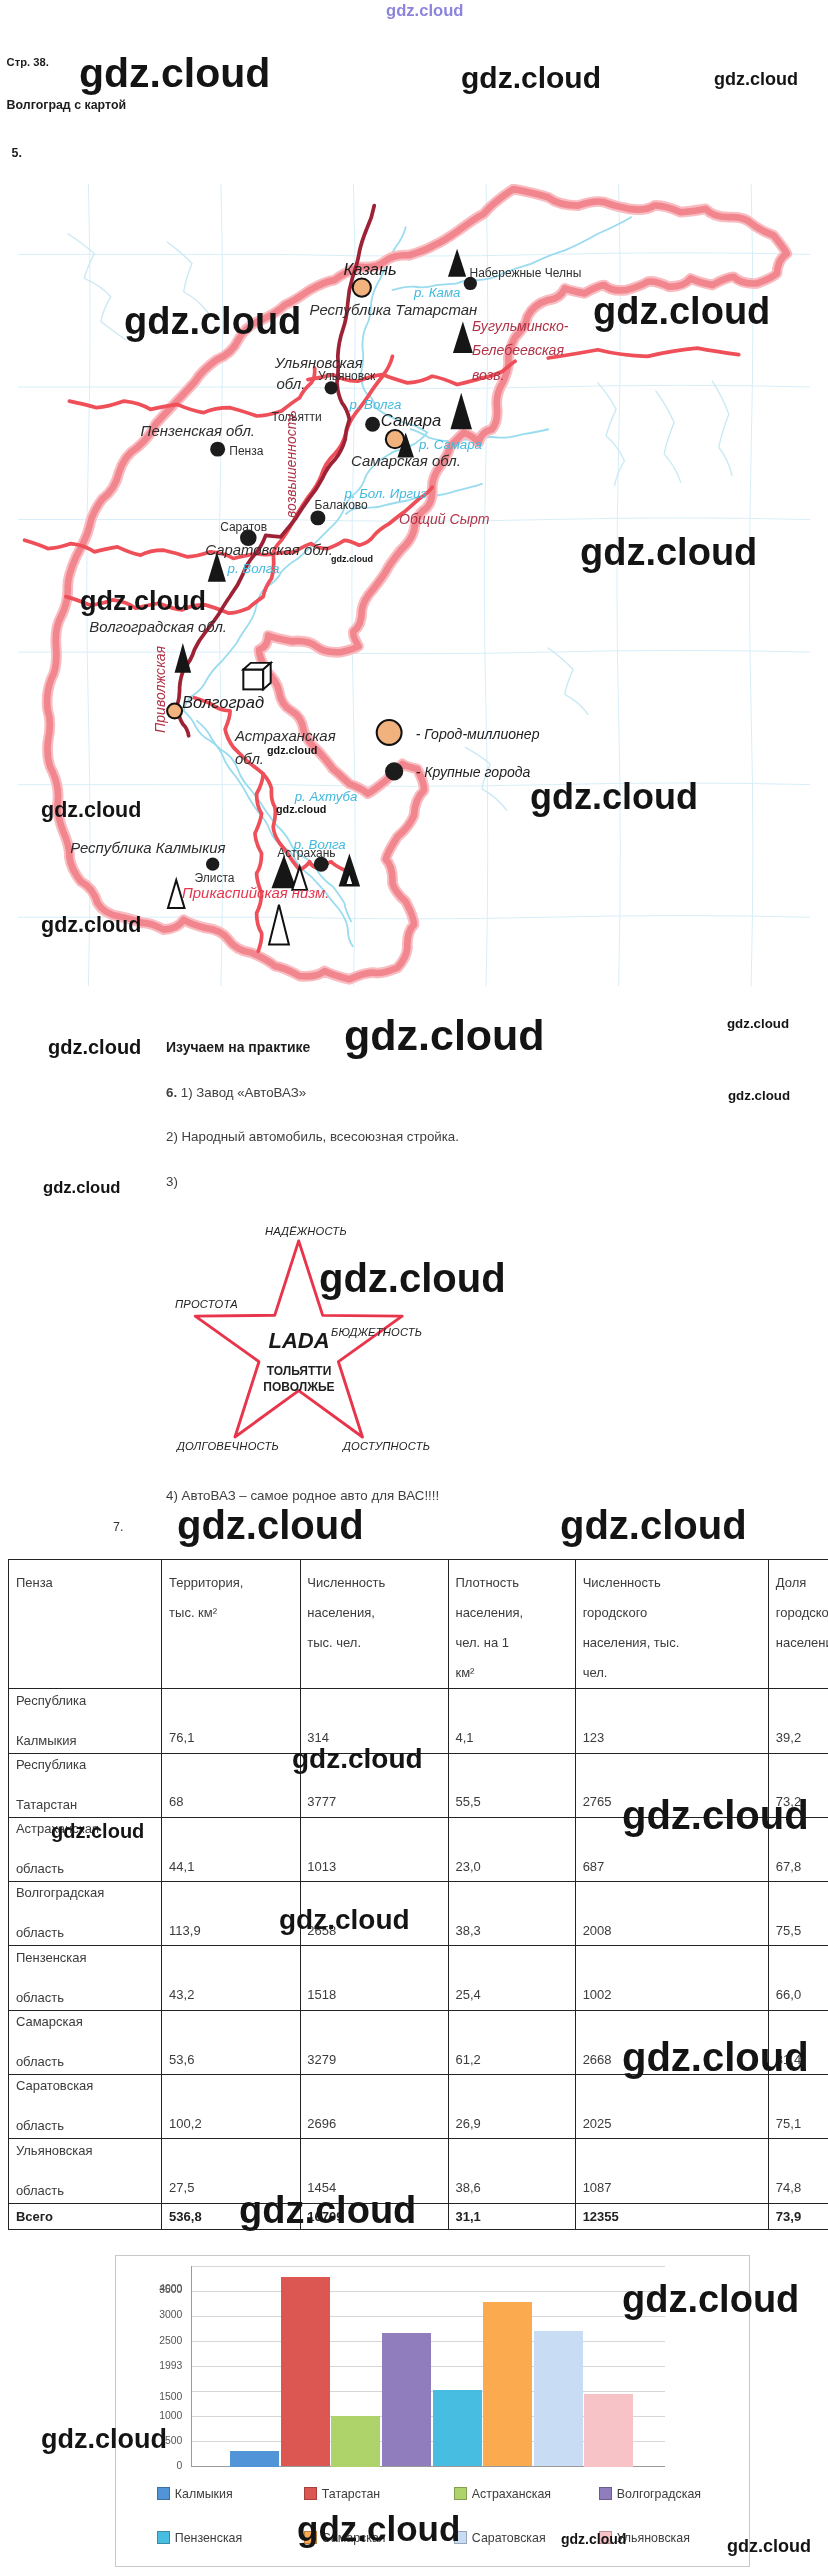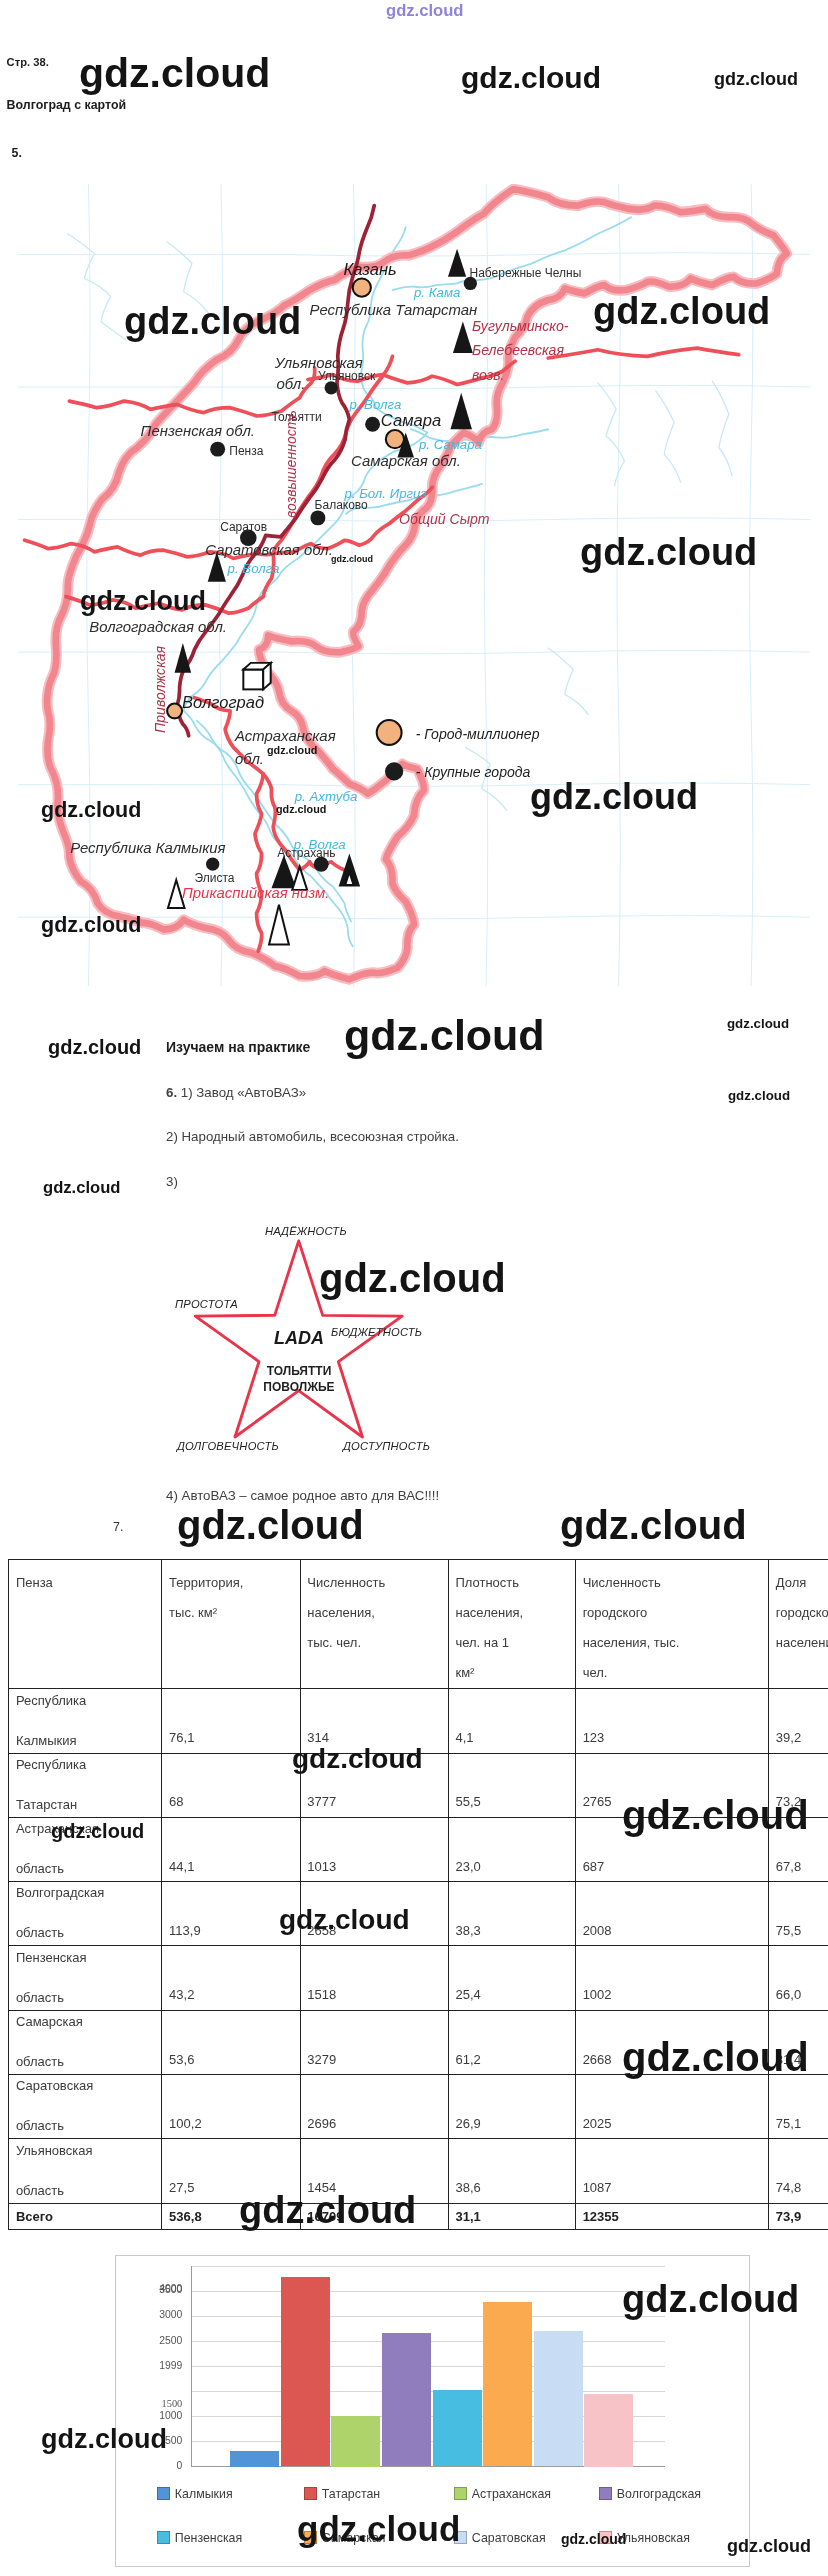--- a/index.html
+++ b/index.html
@@ -169,21 +169,21 @@
   <div class="abs tasktext" style="left:166px;top:1174px;">3)</div>
 
   <svg class="abs" style="left:182px;top:1225px;" width="240" height="232" viewBox="0 0 290 280" xmlns="http://www.w3.org/2000/svg">
     <polygon points="141,19 170,109 266,110 189,165 218,256 141,200 64,256 93,165 16,110 112,109" fill="#ffffff" stroke="#e8354b" stroke-width="3.5" stroke-linejoin="round"></polygon>
   </svg>
   <div class="starlbl" style="left:265px;top:1225px;">НАДЁЖНОСТЬ</div>
   <div class="starlbl" style="left:175px;top:1298px;">ПРОСТОТА</div>
   <div class="starlbl" style="left:331px;top:1326px;">БЮДЖЕТНОСТЬ</div>
   <div class="starlbl" style="left:177px;top:1440px;">ДОЛГОВЕЧНОСТЬ</div>
   <div class="starlbl" style="left:343px;top:1440px;">ДОСТУПНОСТЬ</div>
-  <div class="abs" style="left:245px;top:1328px;width:108px;text-align:center;font-size:18px;font-weight:bold;font-style:italic;color:#1a1a1a;">LADA</div>
+  <div class="abs" style="left:245px;top:1328px;width:108px;text-align:center;font-size:22px;font-weight:bold;font-style:italic;color:#1a1a1a;">LADA</div>
   <div class="abs" style="left:245px;top:1364px;width:108px;text-align:center;font-size:12px;font-weight:bold;color:#1f1f1f;">ТОЛЬЯТТИ</div>
   <div class="abs" style="left:245px;top:1380px;width:108px;text-align:center;font-size:12px;font-weight:bold;color:#1f1f1f;">ПОВОЛЖЬЕ</div>
 
   <div class="abs tasktext" style="left:166px;top:1488px;">4) АвтоВАЗ – самое родное авто для ВАС!!!!</div>
   <div class="abs" style="left:113px;top:1520px;font-size:12.4px;color:#333;">7.</div>
 
   <table id="tbl7">
     <thead>
         <tr style="height: 128px;">
           <th style="width: 139px; padding-top: 8.3px;">
@@ -334,23 +334,23 @@
   </table>
 
   <div id="chartbox">
     <div id="plot">
         <div class="tick" style="left: 3.3px; top: 204px;">0</div>
         <div class="gridline" style="left: 75px; top: 185px; width: 474px;"></div>
         <div class="tick" style="left: 3.3px; top: 179px;">500</div>
         <div class="gridline" style="left: 75px; top: 160px; width: 474px;"></div>
         <div class="tick" style="left: 3.3px; top: 154px;">1000</div>
         <div class="gridline" style="left: 75px; top: 135px; width: 474px;"></div>
-        <div class="tick" style="left: 3.3px; top: 142px; font-family: Liberation Serif, serif;">1500</div>
+        <div class="tick" style="left: 3.3px; top: 135px;">1500</div>
         <div class="gridline" style="left: 75px; top: 110px; width: 474px;"></div>
-        <div class="tick" style="left: 3.3px; top: 104px;">1999</div>
+        <div class="tick" style="left: 3.3px; top: 104px;">1993</div>
         <div class="gridline" style="left: 75px; top: 85px; width: 474px;"></div>
         <div class="tick" style="left: 3.3px; top: 79px;">2500</div>
         <div class="gridline" style="left: 75px; top: 60px; width: 474px;"></div>
         <div class="tick" style="left: 3.3px; top: 53px;">3000</div>
         <div class="gridline" style="left: 75px; top: 35px; width: 474px;"></div>
         <div class="tick" style="left: 3.3px; top: 28px;">3500</div>
         <div class="gridline" style="left: 75px; top: 10px; width: 474px;"></div>
         <div class="tick" style="left: 3.3px; top: 3.3px; margin-top: 24px;">4000</div>
         <div style="position: absolute; background: rgb(154, 154, 154); left: 75px; top: 10px; width: 1.2px; height: 201px;"></div>
         <div style="position: absolute; background: rgb(154, 154, 154); left: 75px; top: 210px; width: 474px; height: 1.2px;"></div>

